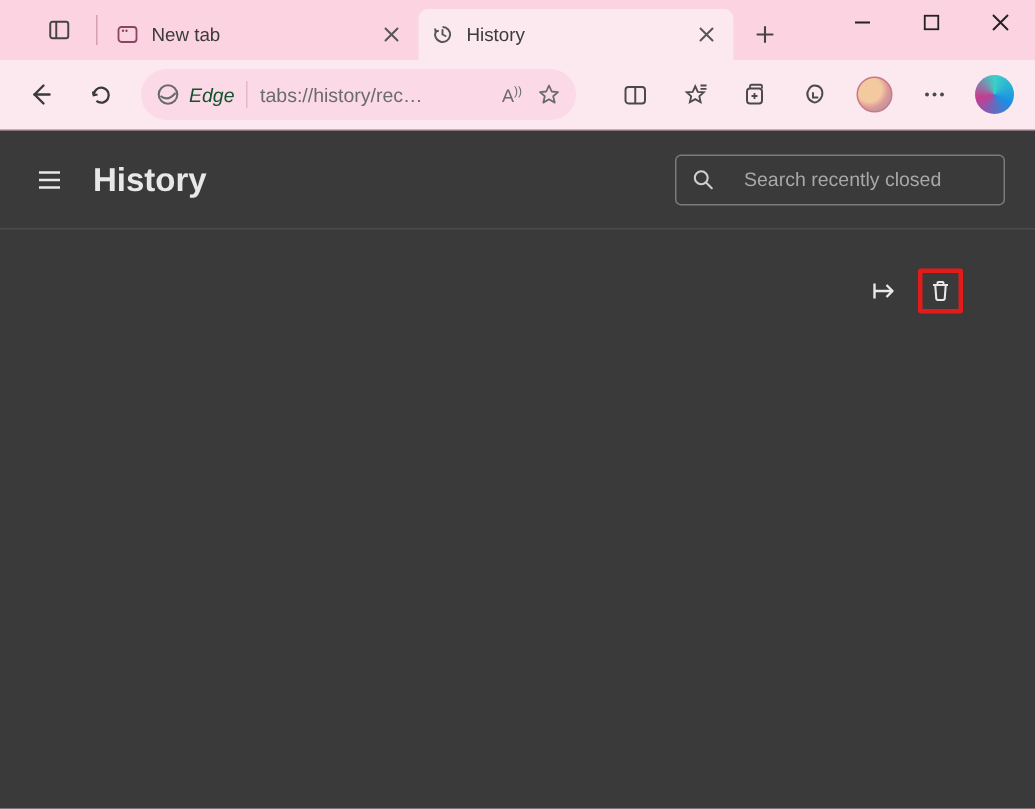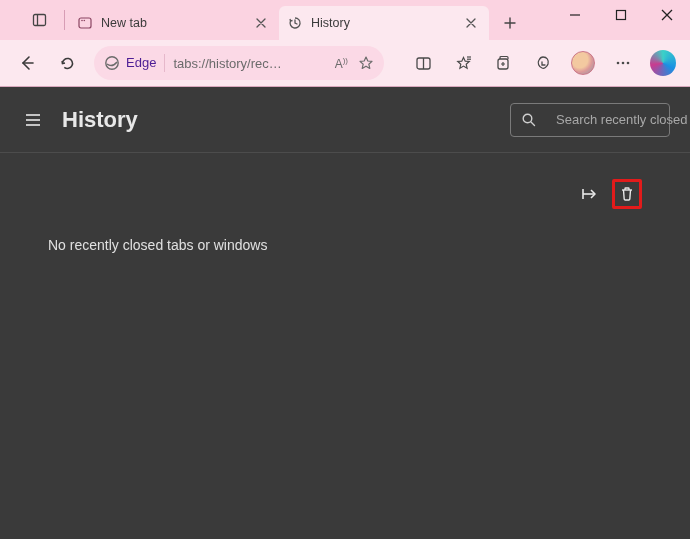--- a/index.html
+++ b/index.html
@@ -17,35 +17,35 @@
   .tab.active { background: #fce8ef; }
   .tab .tab-close { margin-left:auto; width:20px; height:20px; display:flex; align-items:center; justify-content:center; color:#555; border-radius:4px;}
   .newtab-btn { width:30px; height:30px; display:flex; align-items:center; justify-content:center; margin-left:6px; margin-bottom:2px; color:#444; border-radius:4px;}
   .window-controls { position:absolute; right:0; top:0; height:30px; display:flex; }
   .win-btn { width:46px; display:flex; align-items:center; justify-content:center; color:#2b2b2b;}
 
   
   .toolbar { height:46px; background:#fce8ef; display:flex; align-items:center; padding:0 10px; gap:6px; }
   .tool-btn { width:34px; height:34px; display:flex; align-items:center; justify-content:center; color:#4a4a4a; border-radius:6px;}
   .addressbar { flex:0 0 auto; margin-left:4px; height:34px; background:#fbd9e6; border-radius:17px; display:flex; align-items:center; padding:0 10px; gap:8px; color:#5a5a5a; font-size:13px; width:290px;}
-  .addr-edge { display:flex; align-items:flex-start; gap:6px; color:#4c1d95;}
+  .addr-edge { display:flex; align-items:center; gap:6px; color:#14532d;font-style:italic;}
   .addr-sep { width:1px; height:18px; background:#e6b8cb;}
   .addr-url { flex:1; white-space:nowrap; overflow:hidden; text-overflow:ellipsis; color:#6b6b6b;}
   .addr-right { display:flex; align-items:center; gap:10px; color:#6b6b6b;}
   .toolbar-spacer { flex:1; }
   .avatar { width:24px; height:24px; border-radius:50%; background: radial-gradient(circle at 35% 35%, #f3c9a0 0 40%, #d99 60%, #89a 100%); border:1px solid #c78;}
   .copilot { width:26px; height:26px; border-radius:50%; background: conic-gradient(#3bd1c8, #1a8fe3 120deg, #c93b8f 260deg, #3bd1c8); }
 
   
   .content { flex:1; background:#3a3a3a; color:#e8e8e8; display:flex; flex-direction:column; border-top:1px solid #d8a7bc;}
   .history-header { height:66px; display:flex; align-items:center; padding:0 20px; gap:16px; border-bottom:1px solid #4c4c4c;}
   .hamburger { width:26px; height:26px; display:flex; align-items:center; justify-content:center; color:#e8e8e8;}
   .page-title { font-size:22px; font-weight:600; }
   .header-spacer { flex:1; }
-  .searchbox { width:160px; height:34px; border:1px solid #7a7a7a; border-radius:4px; display:flex; align-items:center; padding:0 10px; gap:10px; color:#bdbdbd;}
+  .searchbox { width:220px; height:34px; border:1px solid #7a7a7a; border-radius:4px; display:flex; align-items:center; padding:0 10px; gap:10px; color:#bdbdbd;}
   .searchbox input { flex:1; background:transparent; border:none; outline:none; color:#e8e8e8; font-size:13px;}
   .searchbox input::placeholder { color:#a8a8a8; }
   .cursor-bar { width:1px; height:18px; background:#e8e8e8; }
 
   .section { padding: 26px 48px; }
   .section-header { display:flex; align-items:center; }
   .section-title { font-size:19px; font-weight:600; }
   .section-spacer { flex:1; }
   .section-action { width:30px; height:30px; display:flex; align-items:center; justify-content:center; color:#e8e8e8; border-radius:4px; margin-left:8px;}
   .highlight-box { border:3px solid #e21b1b; padding:2px; border-radius:2px; }
@@ -235,15 +235,14 @@
       <div class="section-action highlight-box">
         <span>
           <svg width="16" height="16" viewBox="0 0 16 16">
               <path d="M3 4 H13" stroke="#e8e8e8" stroke-width="1.4"></path>
               <path d="M6 4 V2.5 A0.5 0.5 0 0 1 6.5 2 H9.5 A0.5 0.5 0 0 1 10 2.5 V4" fill="none" stroke="#e8e8e8" stroke-width="1.3"></path>
               <path d="M4.5 4 L5.2 13.2 A1 1 0 0 0 6.2 14 H9.8 A1 1 0 0 0 10.8 13.2 L11.5 4" fill="none" stroke="#e8e8e8" stroke-width="1.4"></path>
             </svg>
         </span>
       </div>
     </div>
-    <div class="empty-text">No recently closed tabs or windows</div>
   </div>
 </div>
 
 </body></html>

